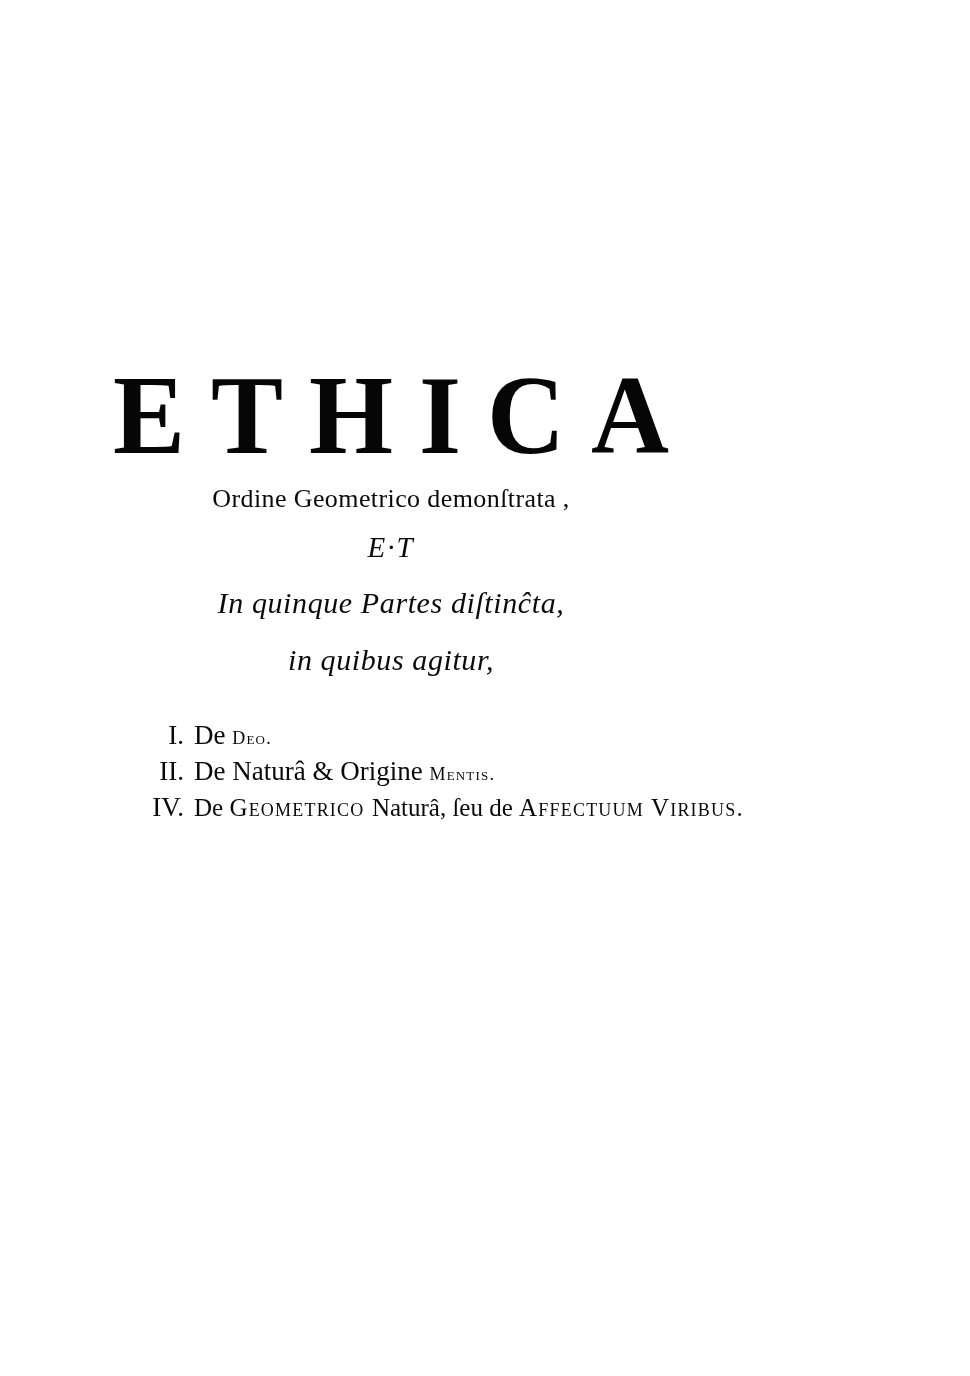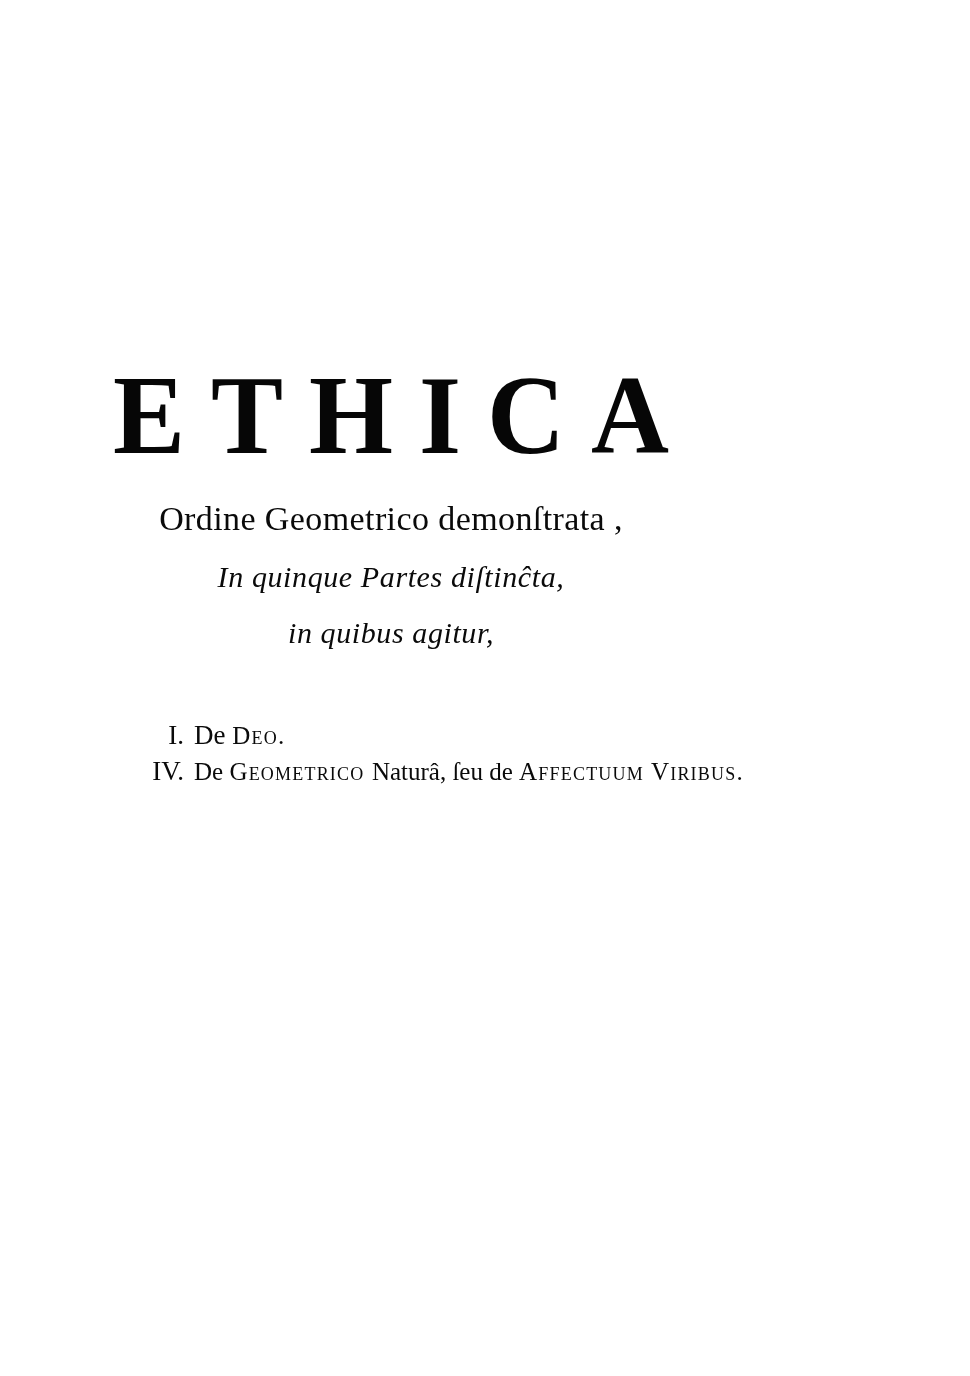--- a/index.html
+++ b/index.html
@@ -38,23 +38,23 @@
     line-height: 1.0;
     font-weight: 700;
     letter-spacing: 26px;
     text-indent: 26px;
     color: #060606;
     margin: 0;
     transform: scaleY(1.04);
   }
 
   .subtitle {
-    margin-top: 30px;
+    margin-top: 14px;
     font-family: "Liberation Serif", serif;
-    font-size: 34px;
+    font-size: 26px;
     line-height: 1.12;
     font-weight: 400;
     letter-spacing: 0.4px;
     color: #0a0a0a;
   }
 
   .et-line {
     margin-top: 18px;
     font-family: "Liberation Serif", serif;
     font-style: italic;
@@ -98,43 +98,45 @@
     display: inline-block;
     width: 66px;
     text-align: right;
     padding-right: 10px;
     font-size: 27px;
   }
 
   .sc {
     font-variant: small-caps;
     letter-spacing: 1.2px;
-    font-size: 25px;
+    font-size: 18px;
   }
 
   .entry-text { font-size: 27px; }
 
   
   .entry.r4 .entry-text, .entry.r4 .sc { font-size: 25px; }
   .entry.r5 .entry-text, .entry.r5 .sc { font-size: 25px; }
 </style>
 </head>
 <body>
 
 <div class="page">
 
   <div class="title-block">
     <h1 class="main-title">ETHICA</h1>
 
     <div class="subtitle">Ordine Geometrico demonſtrata ,</div>
 
+    <div class="et-line">E·T</div>
 
     <div class="italic-line first">In quinque Partes diſtinĉta,</div>
 
     <div class="italic-line second">in quibus agitur,</div>
   </div>
 
   <div class="contents" id="contents-list">
       <div class="entry r1"><span class="numeral">I.</span><span class="entry-text">De </span><span class="sc">Deo.</span></div>
+      <div class="entry r2"><span class="numeral">II.</span><span class="entry-text">De Naturâ &amp; Origine </span><span class="sc">Mentis.</span></div>
       <div class="entry r4"><span class="numeral">IV.</span><span class="entry-text">De </span><span class="sc">Geometrico </span><span class="entry-text">Naturâ, ſeu de </span><span class="sc">Affectuum Viribus.</span></div>
     </div>
 
 </div>
 
 </body></html>

